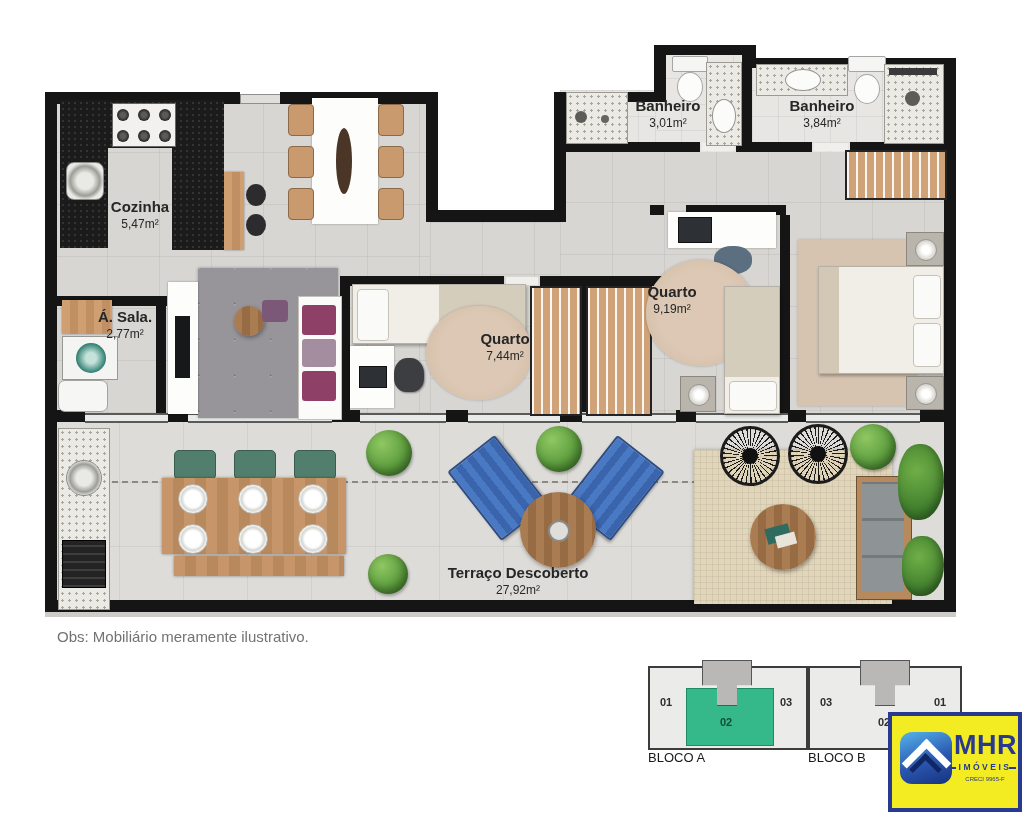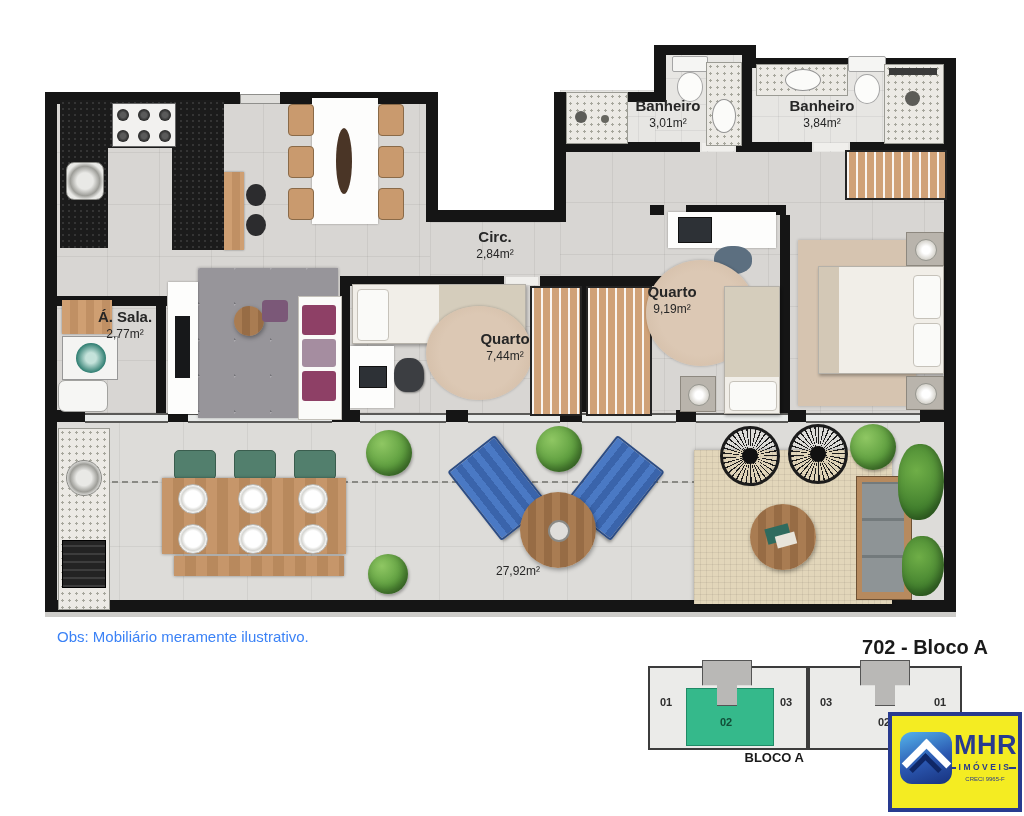--- a/index.html
+++ b/index.html
@@ -73,29 +73,29 @@
   .outsofa{position:absolute;background:#b78a5e;border:1px solid #6e5134;}
   .outcush{position:absolute;background:repeating-linear-gradient(0deg,#8e9496 0 34px,#737a7c 34px 37px);}
   .grill{position:absolute;background-color:#232323;border:1px solid #000;
         background-image:repeating-linear-gradient(0deg,#3d3d3d 0 2px,transparent 2px 8px);}
   .roundsink{position:absolute;border-radius:50%;background:radial-gradient(#e9e9e6 32%,#9d9d98 58%,#e9e9e6 74%);border:1px solid #8a8a86;}
   .dashline{position:absolute;border-top:2px dashed #8a8a85;}
   .shadowline{position:absolute;background:#cdccc9;}
   .lbl{position:absolute;text-align:center;color:#262626;line-height:1.25;}
   .lbl .n{display:block;font-size:15px;font-weight:600;}
   .lbl .a{display:block;font-size:12px;font-weight:500;}
-  .note{position:absolute;font-size:15px;color:#3b82f6;}
+  .note{position:absolute;font-size:15px;color:#737373;}
   .kp-title{position:absolute;font-size:20px;font-weight:700;color:#1a1a1a;text-align:right;}
   .block{position:absolute;background:#ebebe9;border:2px solid #3c3c3c;}
   .core{position:absolute;background:#b9b8b6;border:1px solid #555;
         clip-path:polygon(0 0,100% 0,100% 55%,70% 55%,70% 100%,30% 100%,30% 55%,0 55%);}
   .unit-green{position:absolute;background:#35b98b;border:1.5px solid #1f8a66;}
   .ulabel{position:absolute;font-size:11px;font-weight:700;color:#2e2e2e;text-align:center;}
   .ulabel.on-green{color:#114d38;}
-  .blabel{position:absolute;font-size:13px;font-weight:700;color:#1a1a1a;text-align:right;}
+  .blabel{position:absolute;font-size:13px;font-weight:400;color:#1a1a1a;text-align:left;}
   .logo{position:absolute;background:#f4ec22;border:4px solid #283a8f;}
   .logoicon{position:absolute;border-radius:12px;background:linear-gradient(160deg,#54b4ec,#2b57b0 55%,#17327e);}
   .chev{position:absolute;transform:rotate(45deg);}
   .logo-brand{position:absolute;font-weight:800;color:#283a8f;font-size:27px;letter-spacing:.5px;line-height:1;}
   .logo-sub{position:absolute;color:#283a8f;font-size:8.5px;font-weight:700;letter-spacing:2.5px;text-align:center;}
   .logo-reg{position:absolute;color:#28388a;font-size:6px;text-align:center;}
   .dash{position:absolute;height:2px;background:#283a8f;}
   .laptop{position:absolute;background:#2d3136;border:1px solid #111;}
 </style>
 </head>
@@ -300,51 +300,51 @@
   <div class="woodround" style="left:750px;top:504px;width:66px;height:66px">
     <div style="position:absolute;left:16px;top:22px;width:24px;height:16px;background:#2f6b5e;transform:rotate(-15deg)"></div>
     <div style="position:absolute;left:26px;top:30px;width:20px;height:12px;background:#e8e4da;transform:rotate(-15deg)"></div>
   </div>
   <div class="outsofa" style="left:856px;top:476px;width:54px;height:122px">
     <div class="outcush" style="left:5px;top:5px;width:42px;height:110px"></div>
   </div>
   <div class="plantblob" style="left:898px;top:444px;width:46px;height:76px"></div>
   <div class="plantblob" style="left:902px;top:536px;width:42px;height:60px"></div>
 
+  <div class="lbl" style="left:80px;top:198px;width:120px">
+    <span class="n">Cozinha</span>
+    <span class="a">5,47m²</span>
+  </div>
   <div class="lbl" style="left:608px;top:97px;width:120px">
     <span class="n">Banheiro</span>
     <span class="a">3,01m²</span>
   </div>
   <div class="lbl" style="left:762px;top:97px;width:120px">
     <span class="n">Banheiro</span>
     <span class="a">3,84m²</span>
   </div>
-  <div class="lbl" style="left:435px;top:228px;width:120px">
-    <span class="n">Circ.</span>
-    <span class="a">2,84m²</span>
-  </div>
   <div class="lbl" style="left:445px;top:330px;width:120px">
     <span class="n">Quarto</span>
     <span class="a">7,44m²</span>
   </div>
   <div class="lbl" style="left:612px;top:283px;width:120px">
     <span class="n">Quarto</span>
     <span class="a">9,19m²</span>
   </div>
   <div class="lbl" style="left:70px;top:308px;width:110px">
     <span class="n">Á. Sala.</span>
     <span class="a">2,77m²</span>
   </div>
   <div class="lbl" style="left:428px;top:564px;width:180px">
+    <span class="n">Terraço Descoberto</span>
     <span class="a">27,92m²</span>
   </div>
 
   <div class="note" style="left:57px;top:628px">Obs: Mobiliário meramente ilustrativo.</div>
 
-  <div class="kp-title" style="left:758px;top:636px;width:230px">702 - Bloco A</div>
 
   <div class="block" style="left:648px;top:666px;width:156px;height:80px">
     <div class="unit-green" style="left:36px;top:20px;width:86px;height:56px"></div>
     <div class="core" style="left:52px;top:-8px;width:48px;height:44px"></div>
     <div class="ulabel" style="left:2px;top:28px;width:28px">01</div>
     <div class="ulabel on-green" style="left:56px;top:48px;width:40px">02</div>
     <div class="ulabel" style="left:122px;top:28px;width:28px">03</div>
   </div>
   <div class="blabel" style="left:648px;top:750px;width:156px">BLOCO A</div>
 

